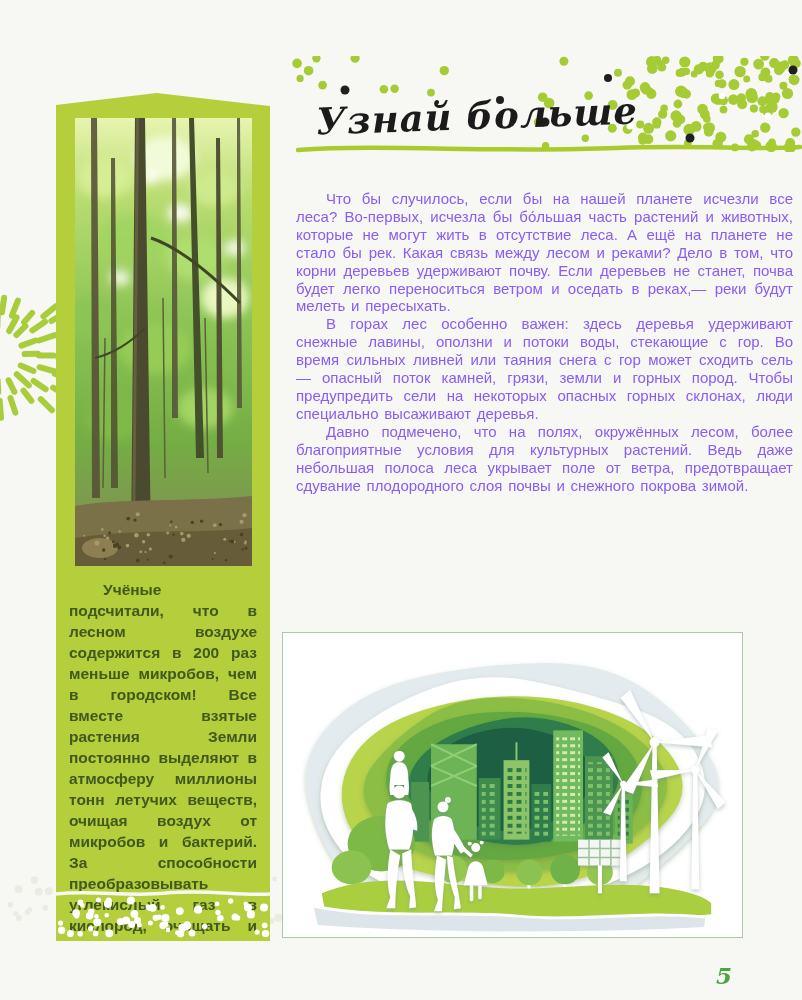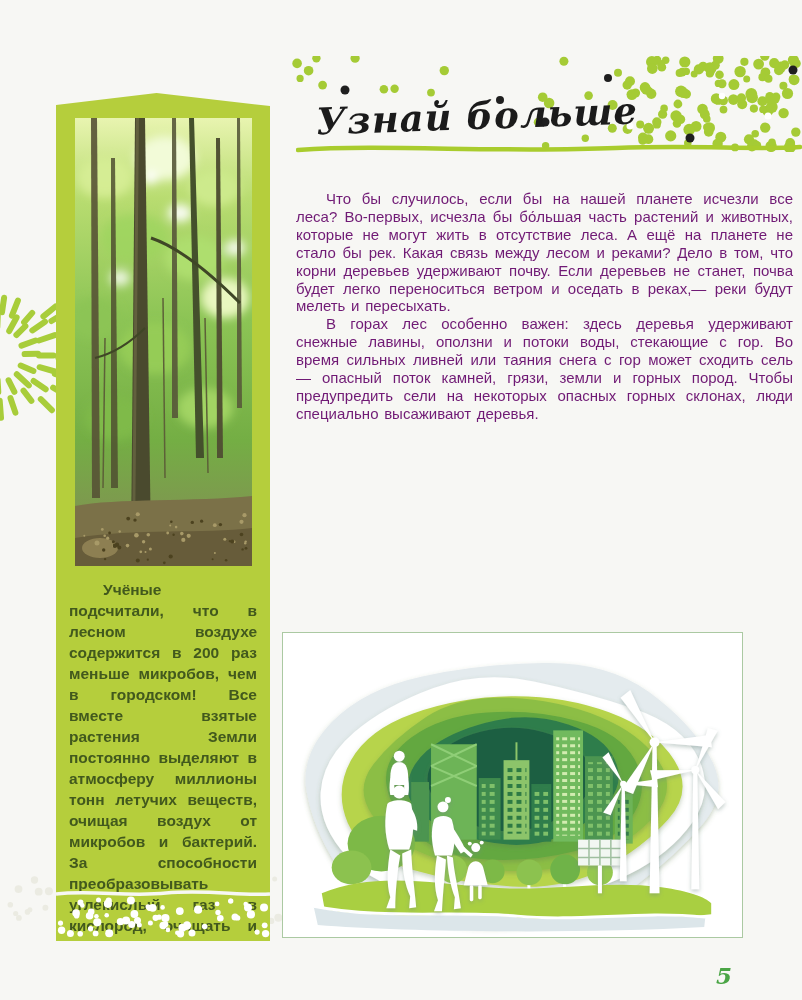--- a/index.html
+++ b/index.html
@@ -22,21 +22,21 @@
                 font-size:15.5px;line-height:21px;font-weight:bold;color:#42591d;
                 text-align:justify;text-indent:34px;}
   .fb-bottom{position:absolute;left:0;bottom:0;width:214px;height:54px;}
 
   
   .fan{position:absolute;left:0;top:283px;width:58px;height:150px;}
   .bl-dots{position:absolute;left:0;top:874px;width:300px;height:54px;}
 
   
   .article{position:absolute;left:296px;top:190px;width:497px;}
-  .article p{margin:0;font-size:15px;line-height:17.9px;color:#701a75;
+  .article p{margin:0;font-size:15px;line-height:17.9px;color:#8b5cf6;
              text-align:justify;text-indent:30px;word-spacing:1.5px;}
 
   
   .illustration{position:absolute;left:282px;top:632px;width:461px;height:306px;margin:0;
                 background:#ffffff;border:1px solid #abc9a2;box-sizing:border-box;overflow:hidden;}
   .illustration svg{display:block;width:100%;height:100%;}
 
   .page-number{position:absolute;left:716px;top:962px;
                font-family:"DejaVu Serif",serif;font-style:italic;font-weight:bold;
                font-size:23px;color:#4aa545;}
@@ -468,20 +468,21 @@
           <circle cx="174.7" cy="13.7" r="2.3" fill="#ffffff"></circle>
           <circle cx="111.9" cy="42.9" r="2.3" fill="#ffffff"></circle>
           <circle cx="34.6" cy="41.8" r="2.7" fill="#ffffff"></circle>
         </g>
     </svg>
   </aside>
 
   <main class="article">
     <p>Что бы случилось, если бы на нашей планете исчезли все леса? Во-первых, исчезла бы бо́льшая часть растений и животных, которые не могут жить в отсутствие леса. А ещё на планете не стало бы рек. Какая связь между лесом и реками? Дело в том, что корни деревьев удерживают почву. Если деревьев не станет, почва будет легко переноситься ветром и оседать в реках,— реки будут мелеть и пересыхать.</p>
     <p>В горах лес особенно важен: здесь деревья удерживают снежные лавины, оползни и потоки воды, стекающие с гор. Во время сильных ливней или таяния снега с гор может сходить сель — опасный поток камней, грязи, земли и горных пород. Чтобы предупредить сели на некоторых опасных горных склонах, люди специально высаживают деревья.</p>
+    <p>Давно подмечено, что на полях, окружённых лесом, более благоприятные условия для культурных растений. Ведь даже небольшая полоса леса укрывает поле от ветра, предотвращает сдувание плодородного слоя почвы и снежного покрова зимой.</p>
   </main>
 
   <figure class="illustration">
     <svg viewBox="0 0 460 306">
       <defs>
         <filter id="ds" x="-20%" y="-20%" width="140%" height="140%">
           <feDropShadow dx="0" dy="2.5" stdDeviation="2.5" flood-color="#5a7a4a" flood-opacity=".35"></feDropShadow>
         </filter>
         <filter id="ds2" x="-30%" y="-30%" width="160%" height="160%">
           <feDropShadow dx="0" dy="2" stdDeviation="2" flood-color="#6f8a80" flood-opacity=".45"></feDropShadow>

